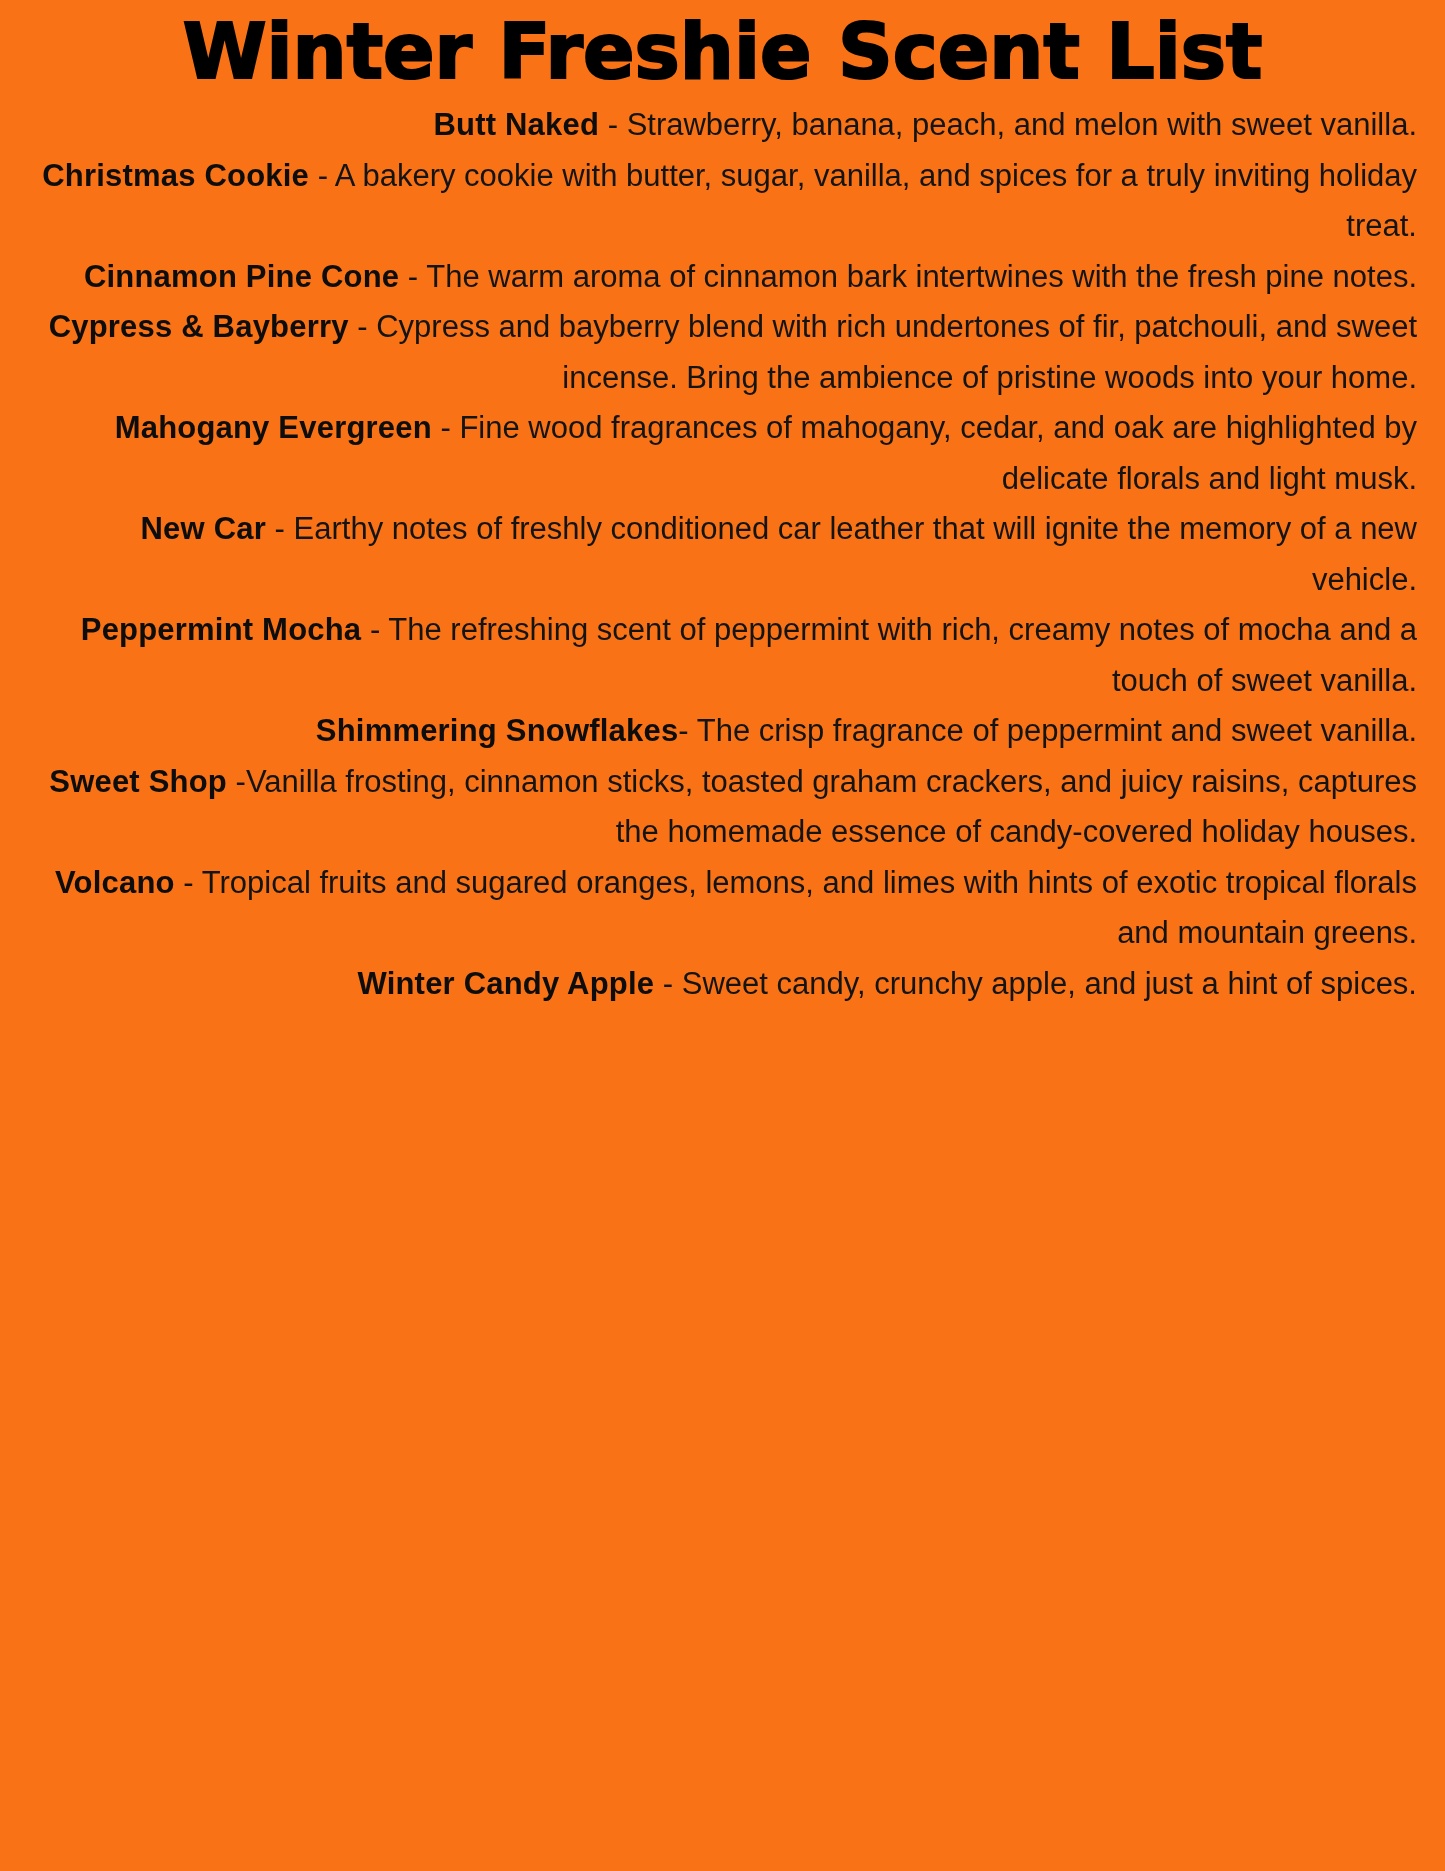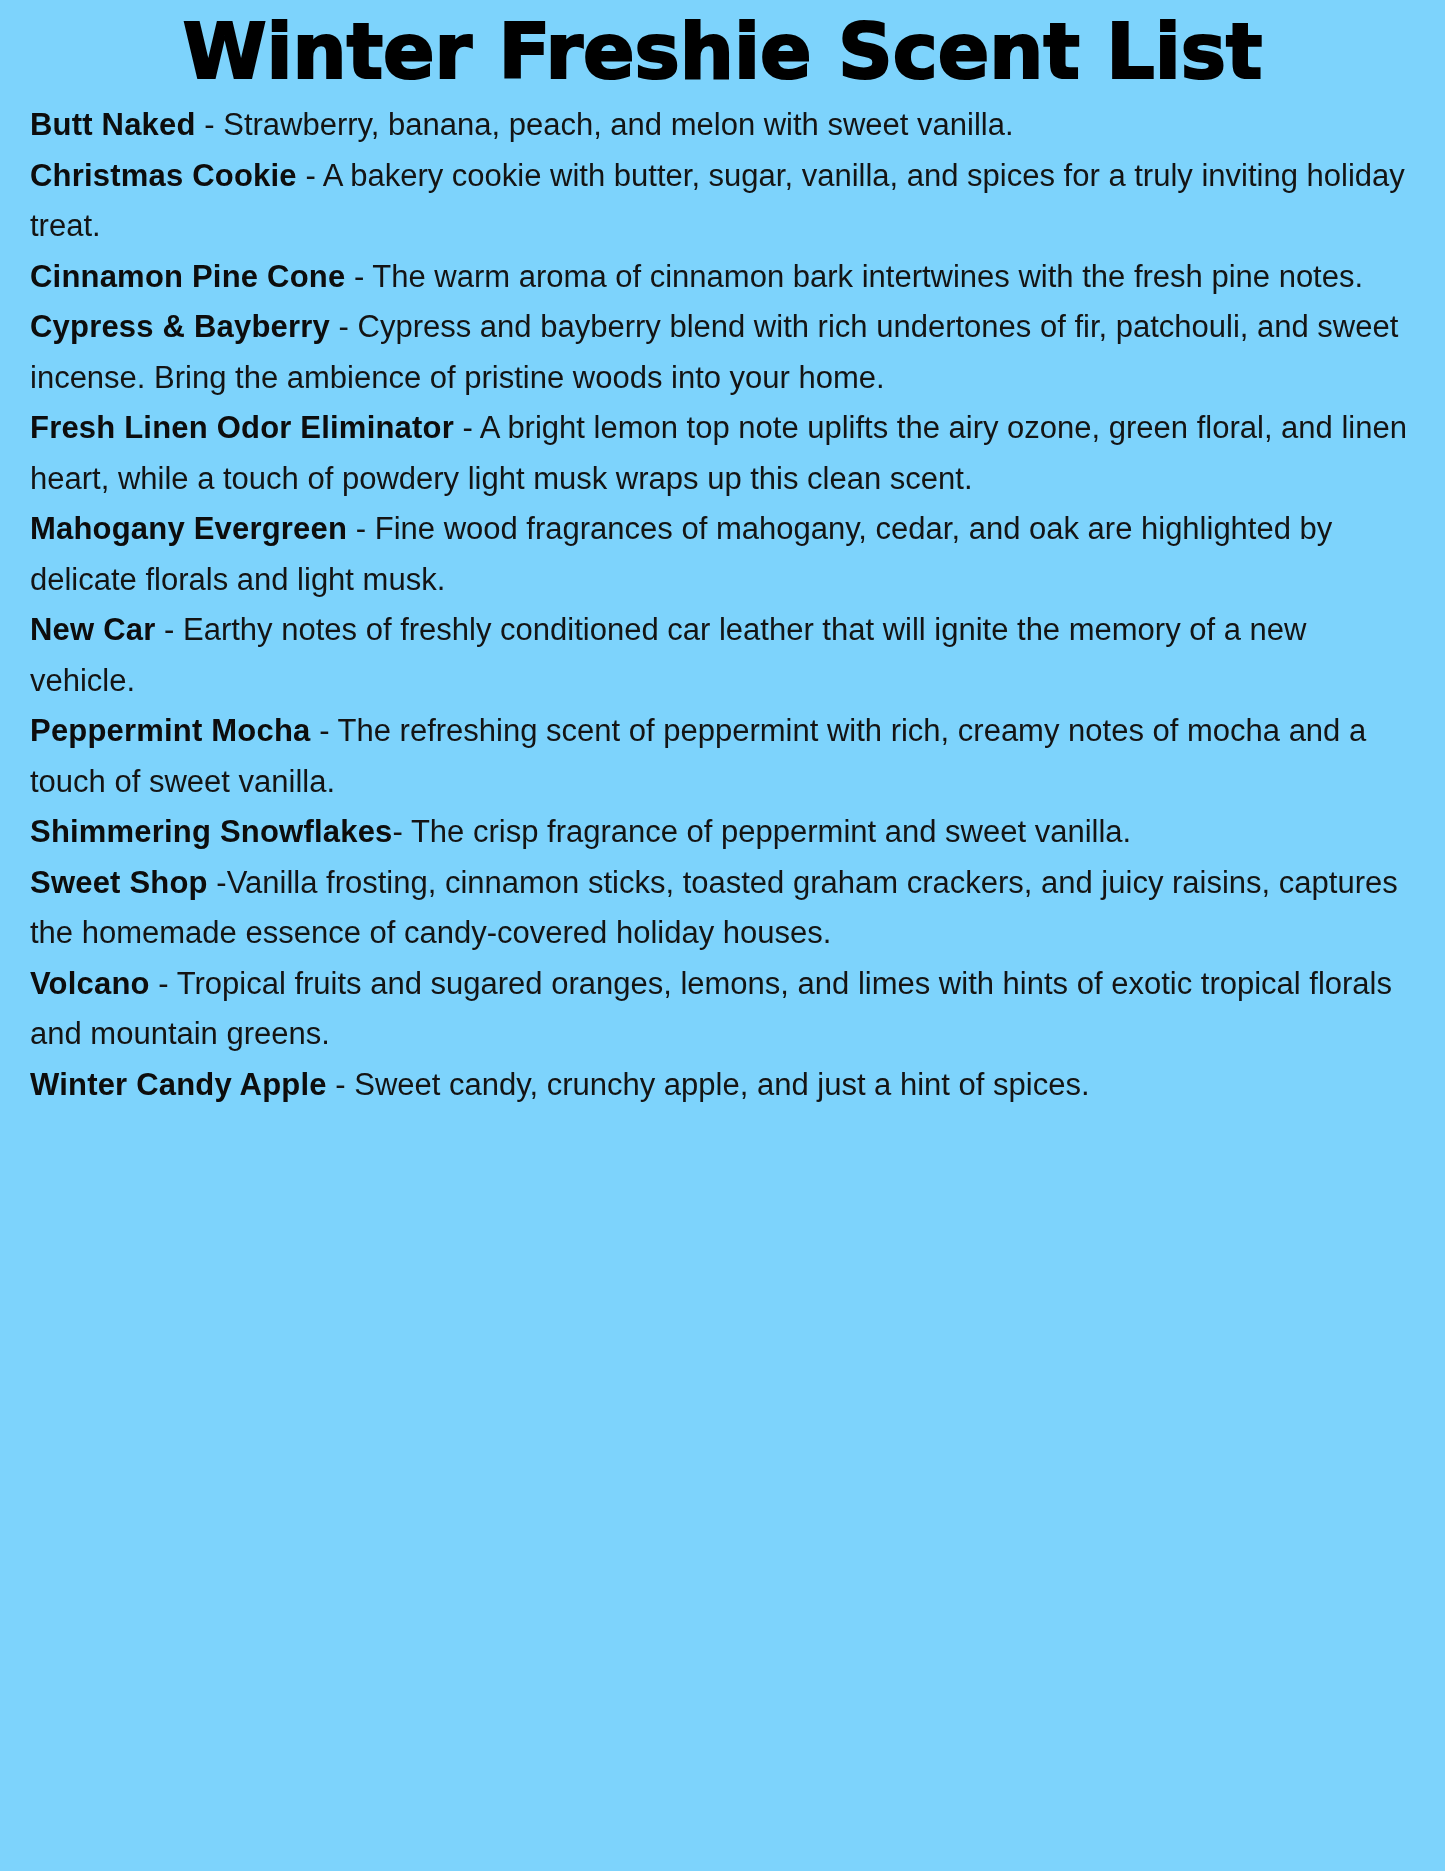--- a/index.html
+++ b/index.html
@@ -3,62 +3,62 @@
 <meta charset="utf-8">
 <style>
   html, body {
     margin: 0;
     padding: 0;
     background: #ffffff;
   }
   .page {
     width: 1445px;
     height: 1871px;
-    background: #7dd3fc;
+    background: #f97316;
     box-sizing: border-box;
     overflow: hidden;
     font-family: "Liberation Sans", "DejaVu Sans", sans-serif;
   }
   .page-title {
     margin: 14px 0 6px 0;
     text-align: center;
     font-family: "DejaVu Sans", "Liberation Sans", sans-serif;
     font-weight: bold;
     font-size: 76px;
     line-height: 1.0;
     color: #000000;
     letter-spacing: 0px;
     -webkit-text-stroke: 2.2px #000000;
   }
   .scent-list {
     padding: 4px 28px 0 30px;
     font-size: 31px;
     line-height: 1.63;
     color: #141414;
+    text-align: right;
   }
   .scent {
     margin: 0;
   }
   .scent b {
     font-weight: bold;
     color: #0d0d0d;
     letter-spacing: 0.2px;
   }
 </style>
 </head>
 <body>
 
 <div class="page">
   <h1 class="page-title">Winter Freshie Scent List</h1>
   <div class="scent-list">
     <p class="scent"><b>Butt Naked</b><span> - </span><span>Strawberry, banana, peach, and melon with sweet vanilla.</span></p>
     <p class="scent"><b>Christmas Cookie</b><span> - </span><span>A bakery cookie with butter, sugar, vanilla, and spices for a truly inviting holiday treat.</span></p>
     <p class="scent"><b>Cinnamon Pine Cone</b><span> - </span><span>The warm aroma of cinnamon bark intertwines with the fresh pine notes.</span></p>
     <p class="scent"><b>Cypress &amp; Bayberry</b><span> - </span><span>Cypress and bayberry blend with rich undertones of fir, patchouli, and sweet incense. Bring the ambience of pristine woods into your home.</span></p>
-    <p class="scent"><b>Fresh Linen Odor Eliminator</b><span> - </span><span>A bright lemon top note uplifts the airy ozone, green floral, and linen heart, while a touch of powdery light musk wraps up this clean scent.</span></p>
     <p class="scent"><b>Mahogany Evergreen</b><span> - </span><span>Fine wood fragrances of mahogany, cedar, and oak are highlighted by delicate florals and light musk.</span></p>
     <p class="scent"><b>New Car</b><span> - </span><span>Earthy notes of freshly conditioned car leather that will ignite the memory of a new vehicle.</span></p>
     <p class="scent"><b>Peppermint Mocha</b><span> - </span><span>The refreshing scent of peppermint with rich, creamy notes of mocha and a touch of sweet vanilla.</span></p>
     <p class="scent"><b>Shimmering Snowflakes</b><span>- </span><span>The crisp fragrance of peppermint and sweet vanilla.</span></p>
     <p class="scent"><b>Sweet Shop</b><span> -</span><span>Vanilla frosting, cinnamon sticks, toasted graham crackers, and juicy raisins, captures the homemade essence of candy-covered holiday houses.</span></p>
     <p class="scent"><b>Volcano</b><span> - </span><span>Tropical fruits and sugared oranges, lemons, and limes with hints of exotic tropical florals and mountain greens.</span></p>
     <p class="scent"><b>Winter Candy Apple</b><span> - </span><span>Sweet candy, crunchy apple, and just a hint of spices.</span></p>
   </div>
 </div>
 

